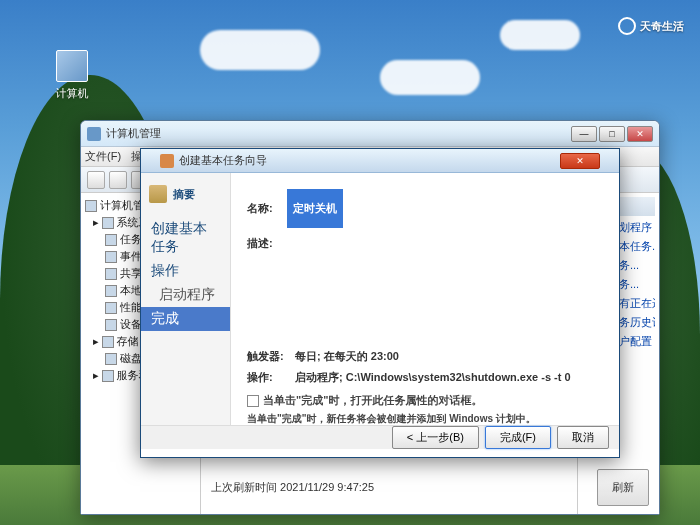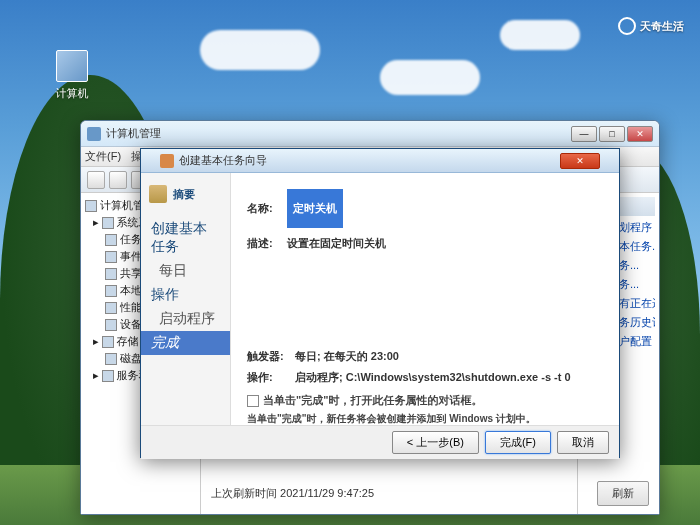--- a/index.html
+++ b/index.html
@@ -32,46 +32,46 @@
 .mgmt-tree { width: 120px; border-right: 1px solid #ccc; background: #fff; padding: 4px 2px; overflow: hidden; }
 .tree-node { padding: 1px 2px; white-space: nowrap; display: flex; align-items: center; gap: 3px; color: #222; }
 .tree-ind1 { padding-left: 10px; }
 .tree-ind2 { padding-left: 22px; }
 .tree-icon { width: 12px; height: 12px; background: #c8d8e8; border: 1px solid #888; flex-shrink: 0; }
 .mgmt-main { flex: 1; background: #fff; position: relative; }
 .mgmt-right { width: 82px; border-left: 1px solid #ccc; background: #fff; padding: 4px; font-size: 10px; }
 .mgmt-right-hdr { background: linear-gradient(#e8f0f8,#d4e0ec); padding: 2px 4px; margin-bottom: 2px; }
 .mgmt-right-item { padding: 2px 4px; color: #0645ad; cursor: pointer; white-space: nowrap; overflow: hidden; }
 .mgmt-status { position: absolute; bottom: 8px; left: 130px; right: 10px; display: flex; align-items: center; gap: 10px; color: #333; }
-.refresh-btn { padding: 4px 14px; background: linear-gradient(#f8f8f8,#e0e0e0); border: 1px solid #999; border-radius: 2px; cursor: pointer; margin-left: auto; }
+.refresh-btn { padding: 10px 14px; background: linear-gradient(#f8f8f8,#e0e0e0); border: 1px solid #999; border-radius: 2px; cursor: pointer; margin-left: auto; }
 
 .wizard { position: absolute; top: 148px; left: 140px; width: 480px; height: 310px; background: #fff; border: 1px solid #1a4a7a; box-shadow: 0 4px 20px rgba(0,0,0,0.5); }
 .wizard-title { height: 24px; background: linear-gradient(to bottom, #e8f4fc, #c4d8ec); border-bottom: 1px solid #98b8d8; display: flex; align-items: center; padding: 0 19px; }
 .wizard-title-icon { width: 14px; height: 14px; background: #d88848; margin-right: 5px; border-radius: 2px; }
 .wizard-title-text { flex: 1; color: #333; }
 .wizard-close { width: 40px; height: 16px; background: linear-gradient(#e86848,#c83818); border: 1px solid #a82808; border-radius: 2px; color: #fff; text-align: center; line-height: 14px; font-size: 9px; cursor: pointer; }
 .wizard-body { display: flex; height: calc(100% - 56px); }
 .wizard-side { width: 90px; background: #f4f4f4; border-right: 1px solid #ddd; padding: 8px 0; }
 .wizard-side-hdr { display: flex; align-items: center; gap: 6px; padding: 4px 8px; margin-bottom: 10px; }
 .wizard-side-icon { width: 18px; height: 18px; background: linear-gradient(#d8b878,#b89848); border-radius: 2px; }
 .wizard-side-title { color: #1a4a7a; font-weight: bold; text-align: center; }
 .wizard-step { padding: 3px 10px; color: #1a4a7a; font-size: 14px; }
 .wizard-step.sub { padding-left: 18px; color: #555; }
-.wizard-step.active { background: #4a7aca; color: #fff; font-style: italic; }
+.wizard-step.active { background: #4a7aca; color: #fff; }
 .wizard-main { flex: 1; padding: 16px 16px 8px; position: relative; font-weight: bold; }
 .field-row { display: flex; align-items: center; margin-bottom: 8px; }
 .field-label { width: 40px; color: #333; }
 .field-val { color: #333; }
 .field-val.sel { background: #3878d8; color: #fff; padding: 12px 6px; }
 .summary-row { display: flex; margin-bottom: 6px; font-size: 10px; color: #333; }
 .summary-lbl { width: 48px; }
 .checkbox-row { display: flex; align-items: center; gap: 4px; margin-top: 8px; font-size: 10px; color: #444; }
 .chk { width: 12px; height: 12px; border: 1px solid #888; background: #fff; }
 .note { font-size: 10px; color: #444; margin-top: 4px; }
-.wizard-footer { height: 34px; background: #f0f0f0; border-top: 1px solid #ddd; display: flex; align-items: center; justify-content: flex-end; padding: 0 10px; gap: 6px; }
+.wizard-footer { height: 24px; background: #f0f0f0; border-top: 1px solid #ddd; display: flex; align-items: center; justify-content: flex-end; padding: 0 10px; gap: 6px; }
 .dlg-btn { padding: 3px 14px; background: linear-gradient(#fff,#e4e4e4); border: 1px solid #888; border-radius: 2px; cursor: pointer; font-size: 11px; }
 .dlg-btn.default { border: 1px solid #3878d8; box-shadow: 0 0 2px #68a8f8; }
 </style>
 </head>
 <body>
 
 <div class="desktop-bg">
   <div class="cloud cloud1"></div>
     <div class="cloud cloud2"></div>
     <div class="cloud cloud3"></div>
@@ -175,33 +175,31 @@
     <div class="wizard-title-text">创建基本任务向导</div>
     <div class="wizard-close">✕</div>
   </div>
   <div class="wizard-body">
     <div class="wizard-side">
       <div class="wizard-side-hdr">
         <div class="wizard-side-icon"></div>
         <div class="wizard-side-title">摘要</div>
       </div>
       <div class="wizard-step">创建基本任务</div>
-      <div class="wizard-step sub">每日</div>
       <div class="wizard-step">操作</div>
       <div class="wizard-step sub">启动程序</div>
       <div class="wizard-step active">完成</div>
     </div>
     <div class="wizard-main">
       <div class="field-row">
         <div class="field-label">名称:</div>
         <div class="field-val sel">定时关机</div>
       </div>
       <div class="field-row">
         <div class="field-label">描述:</div>
-        <div class="field-val">设置在固定时间关机</div>
       </div>
       <div style="height:90px"></div>
       <div class="summary-row">
         <div class="summary-lbl">触发器:</div>
         <div>每日; 在每天的 23:00</div>
       </div>
       <div class="summary-row">
         <div class="summary-lbl">操作:</div>
         <div>启动程序; C:\Windows\system32\shutdown.exe -s -t 0</div>
       </div>

